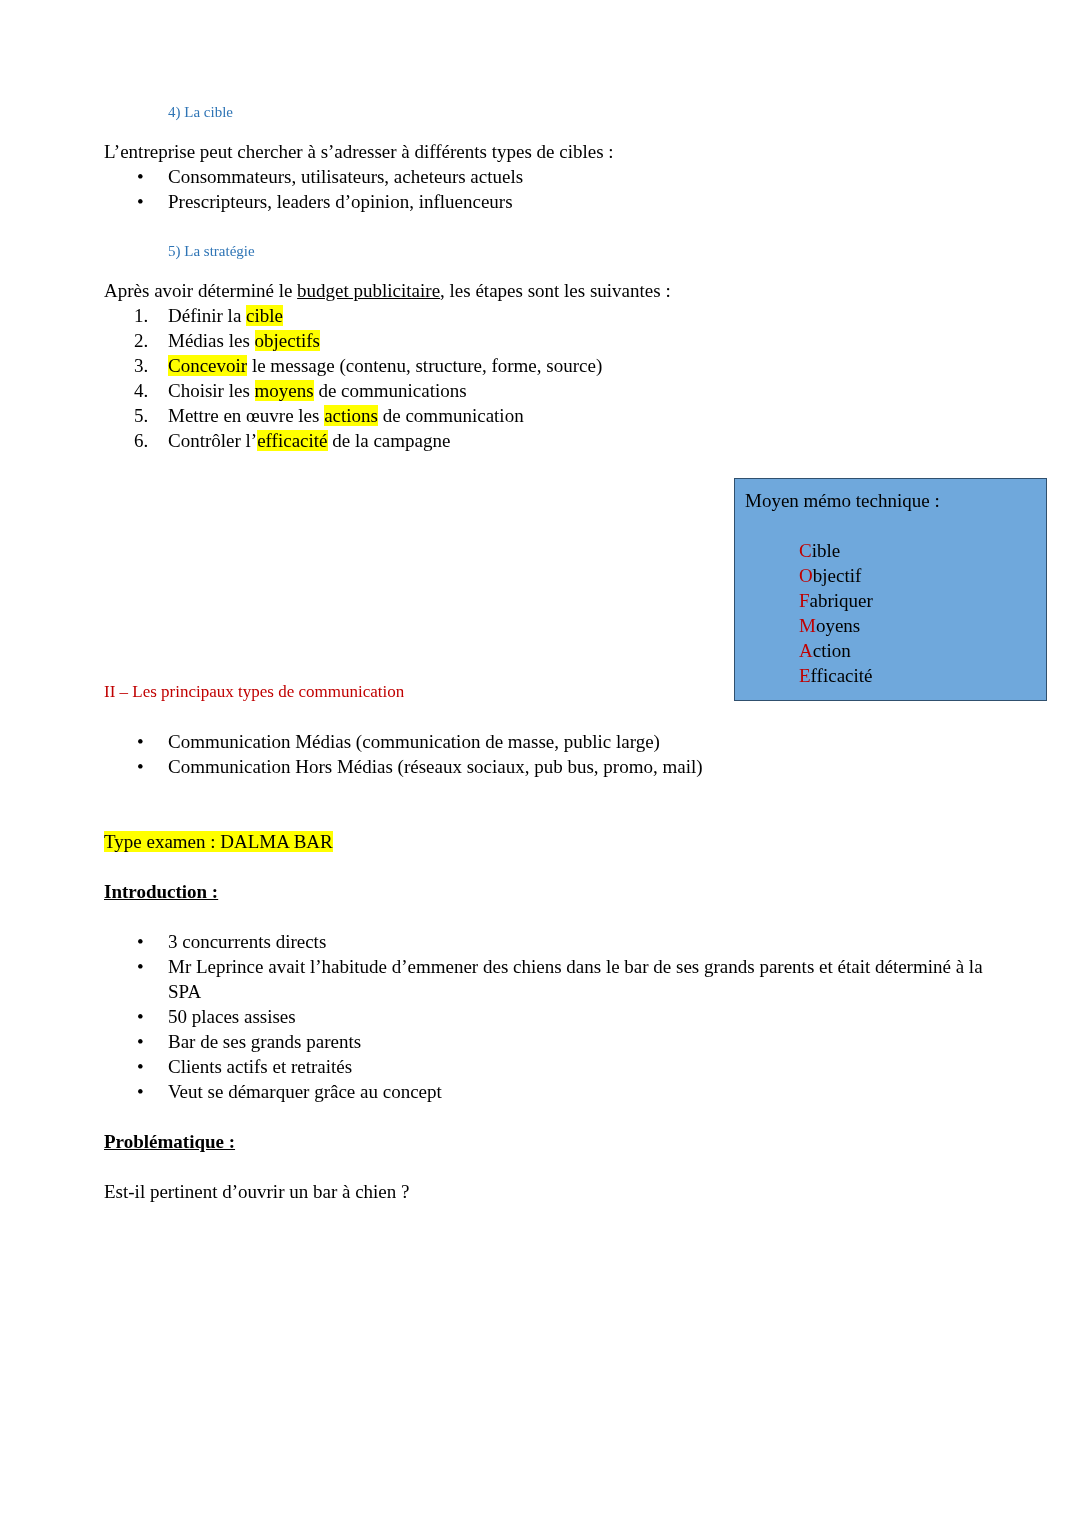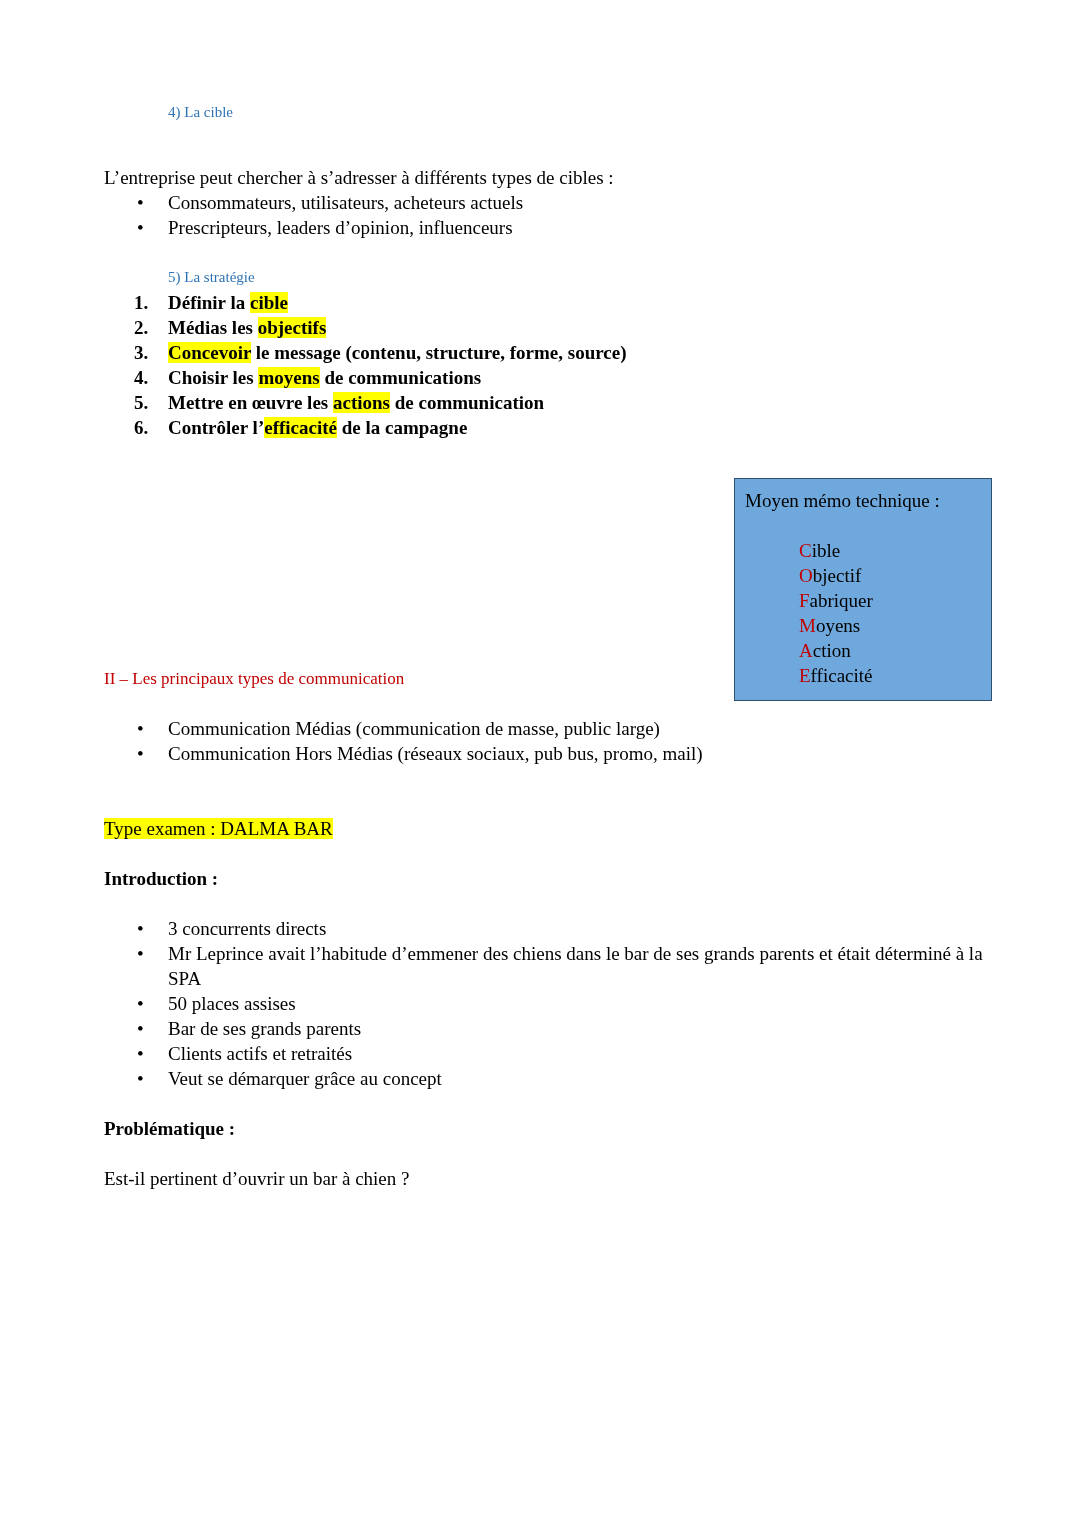--- a/index.html
+++ b/index.html
@@ -11,35 +11,35 @@
     --highlight-yellow:#FFFF00;
   }
   body {
     width:1080px; height:1527px; position:relative; overflow:hidden;
     font-family:"Liberation Serif", serif;
     font-size:19px; line-height:25px; color:#000;
   }
   .content { padding:100px 66px 0 104px; }
   .h-blue { color:var(--heading-blue); margin-left:64px; font-weight:normal; font-size:15px; }
   .h-red { color:var(--heading-red); font-weight:normal; font-size:17px; }
-  .para { margin-top:40px; }
+  .para { margin-top:14px; }
   .mt-1 { margin-top:25px; }
   .mt-2 { margin-top:50px; }
   .mt-big { margin-top:226px; }
   ul.blist, ol.nlist { list-style:none; }
   ul.blist > li, ol.nlist > li { position:relative; padding-left:64px; }
   ul.blist > li::before { content:"\2022"; position:absolute; left:33px; }
   ol.nlist { counter-reset: step; }
-  ol.nlist > li { counter-increment: step; font-weight: bold; }
+  ol.nlist > li { counter-increment: step; }
   ol.nlist > li::before { content: counter(step) "."; position:absolute; left:30px; }
   .hl { background:var(--highlight-yellow); }
   .u-text { text-decoration:underline; }
-  .bold { font-weight:bold; }
+  .bold { font-weight:bold;text-decoration:underline; }
   .memo-box {
-    position:absolute; left:734px; top:478px; width:258px; min-height:221px;
+    position:absolute; left:734px; top:478px; width:313px; min-height:221px;
     background:var(--memo-bg); border:1px solid #30506e;
     padding:9px 0 12px 10px;
   }
   .memo-list { list-style:none; margin-top:25px; padding-left:54px; }
   .memo-initial { color:var(--heading-red); }
 </style>
 </head>
 <body>
 
 <div class="content">
@@ -48,20 +48,21 @@
 
   <p class="para">L’entreprise peut chercher à s’adresser à différents types de cibles :</p>
 
   <ul class="blist">
     <li>Consommateurs, utilisateurs, acheteurs actuels</li>
     <li>Prescripteurs, leaders d’opinion, influenceurs</li>
   </ul>
 
   <h4 class="h-blue mt-1">5) La stratégie</h4>
 
+  <p class="para"><span>Après avoir déterminé le </span><span class="u-text">budget publicitaire</span><span>, les étapes sont les suivantes :</span></p>
 
   <ol class="nlist">
     <li><span>Définir la </span><span class="hl">cible</span><span></span></li>
     <li><span>Médias les </span><span class="hl">objectifs</span><span></span></li>
     <li><span></span><span class="hl">Concevoir</span><span> le message (contenu, structure, forme, source)</span></li>
     <li><span>Choisir les </span><span class="hl">moyens</span><span> de communications</span></li>
     <li><span>Mettre en œuvre les </span><span class="hl">actions</span><span> de communication</span></li>
     <li><span>Contrôler l’</span><span class="hl">efficacité</span><span> de la campagne</span></li>
   </ol>
 

